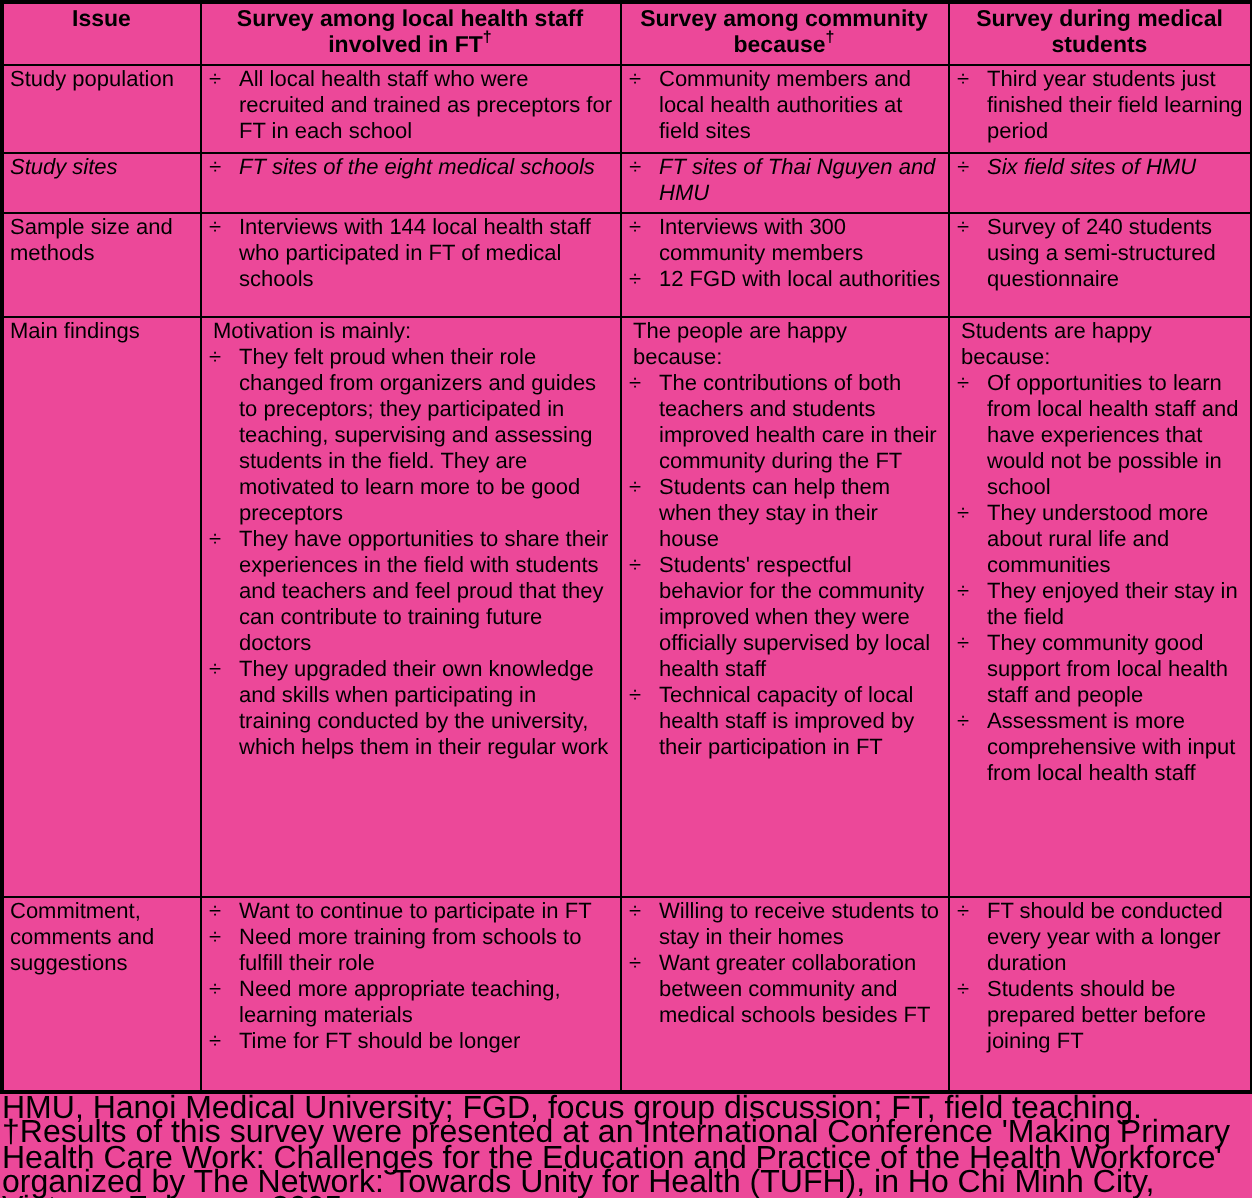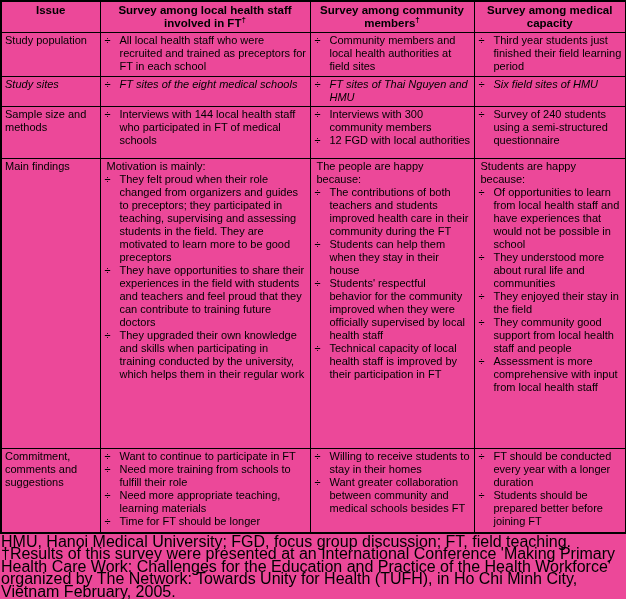--- a/index.html
+++ b/index.html
@@ -36,21 +36,21 @@
     font-weight: bold;
     text-align: center;
     line-height: 13px;
     padding: 2px 2px;
   }
   thead tr        { height: 27px; }
   tbody tr:nth-child(1) { height: 44px; }
   tbody tr:nth-child(2) { height: 29px; font-style: italic; }
   tbody tr:nth-child(3) { height: 52px; }
   tbody tr:nth-child(4) { height: 290px; }
-  tbody tr:nth-child(5) { height: 84px; }
+  tbody tr:nth-child(5) { height: 97px; }
   td.issue-cell {
     padding-left: 4px;
   }
   .plain {
     padding-left: 3px;
   }
   .bullet {
     display: grid;
     grid-template-columns: 16px 1fr;
     align-items: start;
@@ -78,22 +78,22 @@
     <colgroup>
       <col style="width:99px">
       <col style="width:210px">
       <col style="width:164px">
       <col style="width:152px">
     </colgroup>
     <thead>
       <tr>
         <th><span>Issue</span></th>
         <th><span>Survey among local health staff involved in FT</span><sup>†</sup></th>
-        <th><span>Survey among community members</span><sup>†</sup></th>
-        <th><span>Survey among medical capacity</span></th>
+        <th><span>Survey among community because</span><sup>†</sup></th>
+        <th><span>Survey during medical students</span></th>
       </tr>
     </thead>
     <tbody>
         <tr>
           <td class="issue-cell">Study population</td>
           <td>
             <div class="bullet">
               <span class="glyph">÷</span>
               <span class="btext">All local health staff who were recruited and trained as preceptors for FT in each school</span>
             </div>

